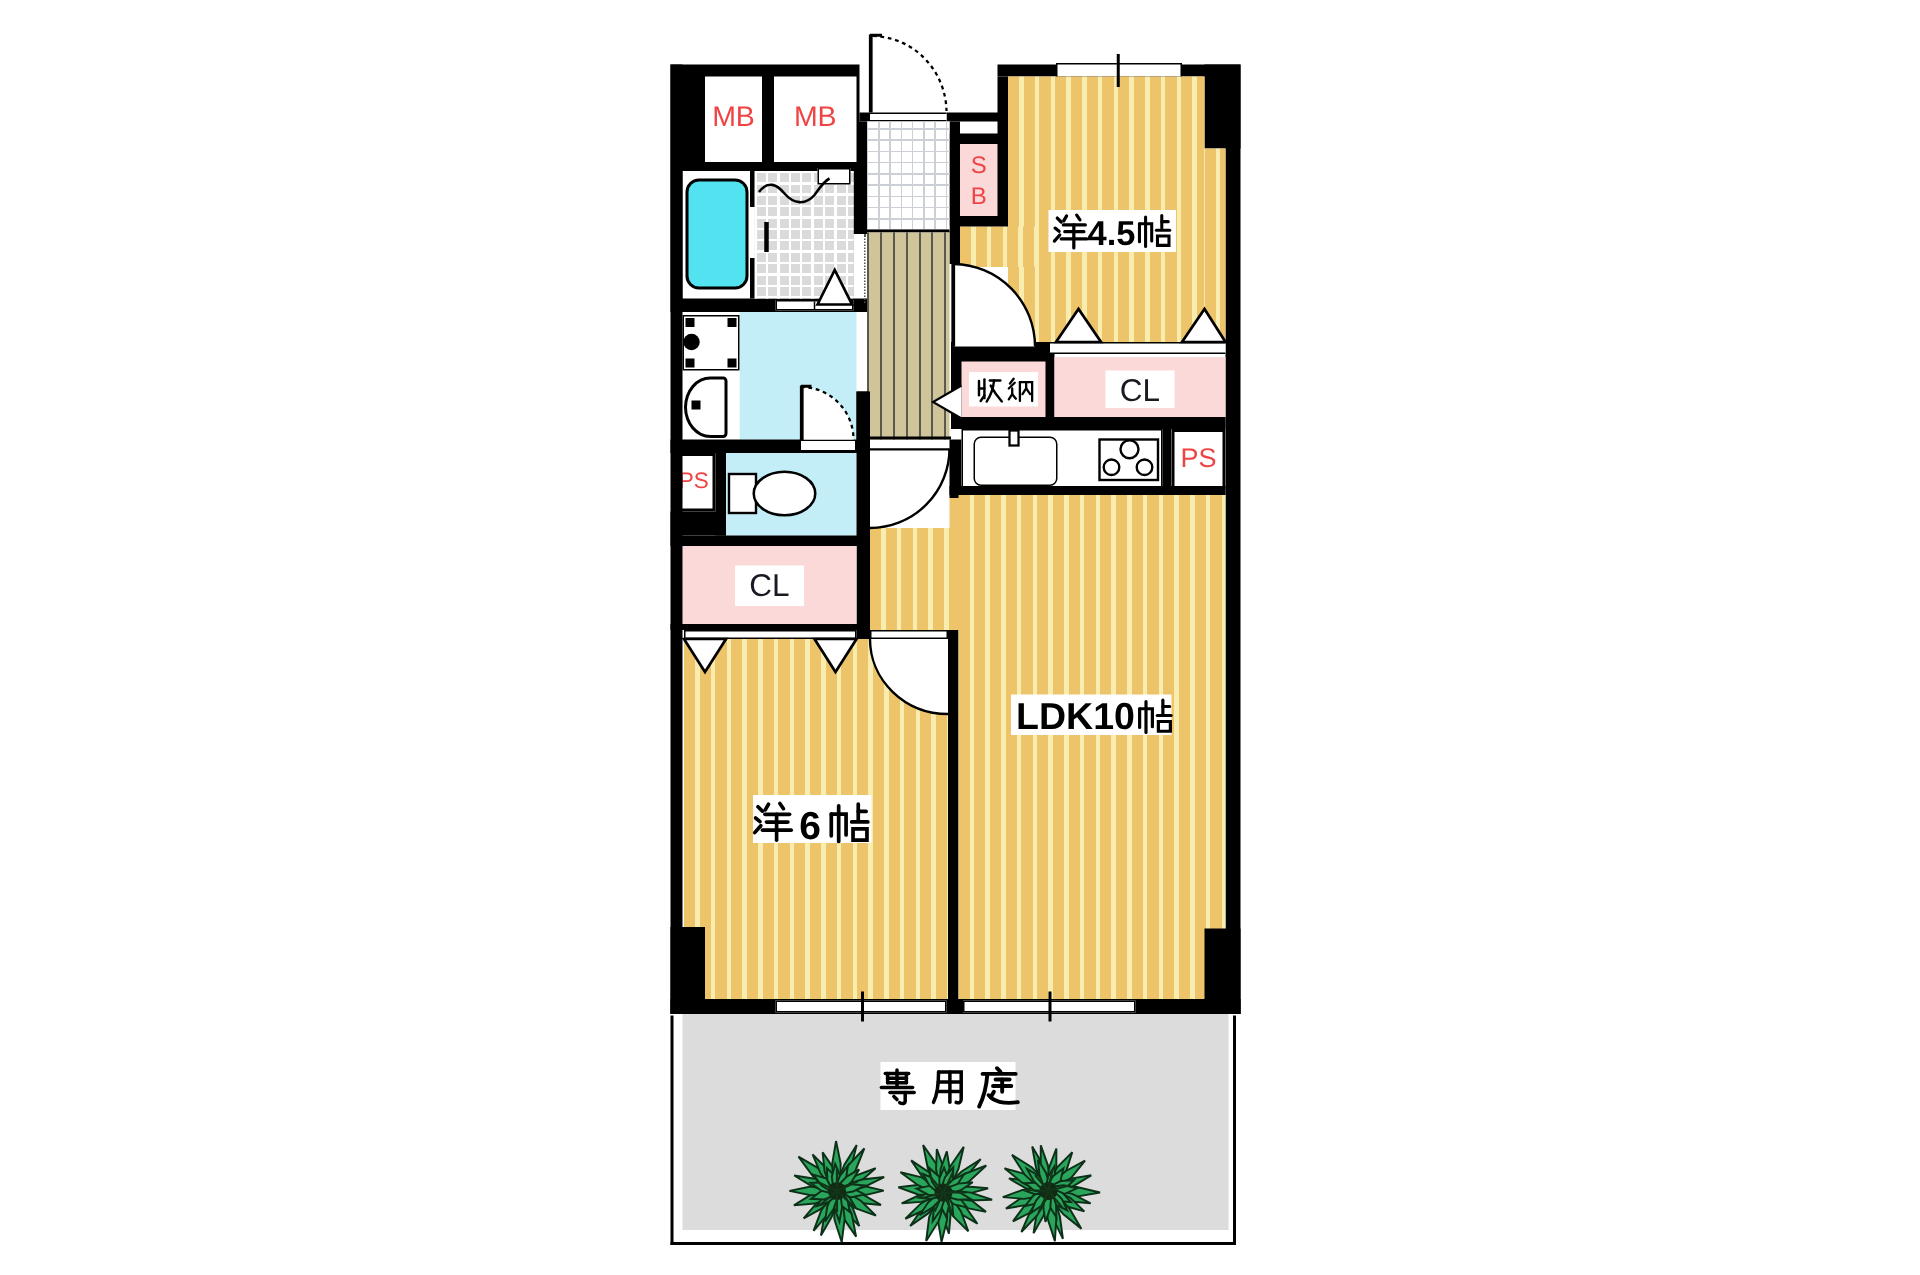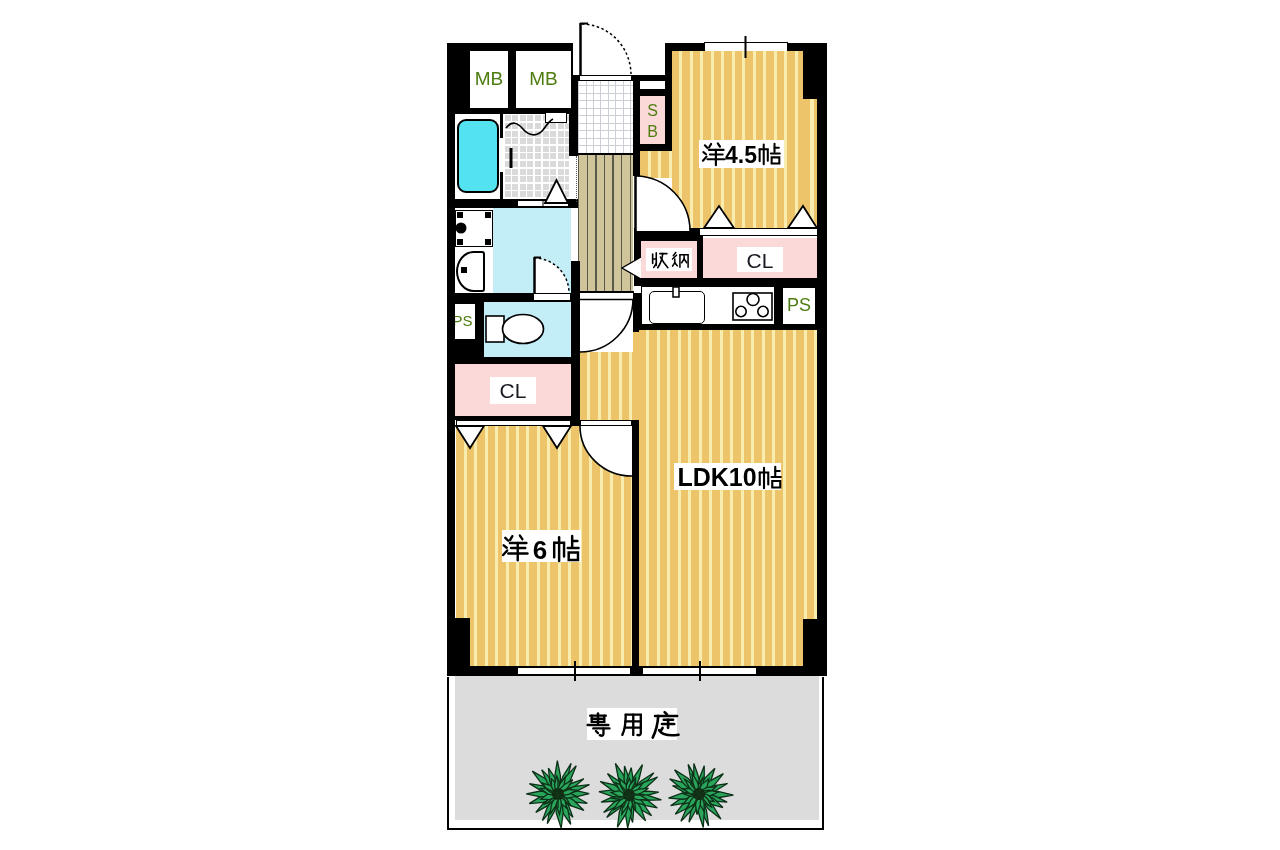--- a/index.html
+++ b/index.html
@@ -1,20 +1,20 @@
 <!DOCTYPE html>
 <html><head>
 <meta charset="utf-8">
 <style>
 html,body{margin:0;padding:0;background:#fff;}
 #page{position:relative;width:1280px;height:850px;background:#fff;overflow:hidden;
   font-family:"Liberation Sans",sans-serif;}
 .a{position:absolute;}
 .k{position:absolute;background:#000;}
-.lbl{position:absolute;color:#4d7c0f;text-align:center;}
+.lbl{position:absolute;color:#ef4444;text-align:center;}
 .tatami{position:absolute;background:repeating-linear-gradient(90deg,#edc469 0 7.5px,#f8ecae 7.5px 10.5px);}
 .hallf{position:absolute;background:repeating-linear-gradient(90deg,#5a5a4c 0 1.3px,#cfc49a 1.3px 8.6px);}
 .genkan{position:absolute;background:
   repeating-linear-gradient(0deg,#ccd0d6 0 1px,transparent 1px 7.5px),
   repeating-linear-gradient(90deg,#ccd0d6 0 1px,transparent 1px 7.5px),#fff;}
 .tile{position:absolute;background:
   repeating-linear-gradient(0deg,#fff 0 1.6px,transparent 1.6px 7.6px),
   repeating-linear-gradient(90deg,#fff 0 1.6px,transparent 1.6px 7.6px),#dadada;}
 .pink{position:absolute;background:#fbd9d9;}
 .cyan{position:absolute;background:#c3eef8;}

